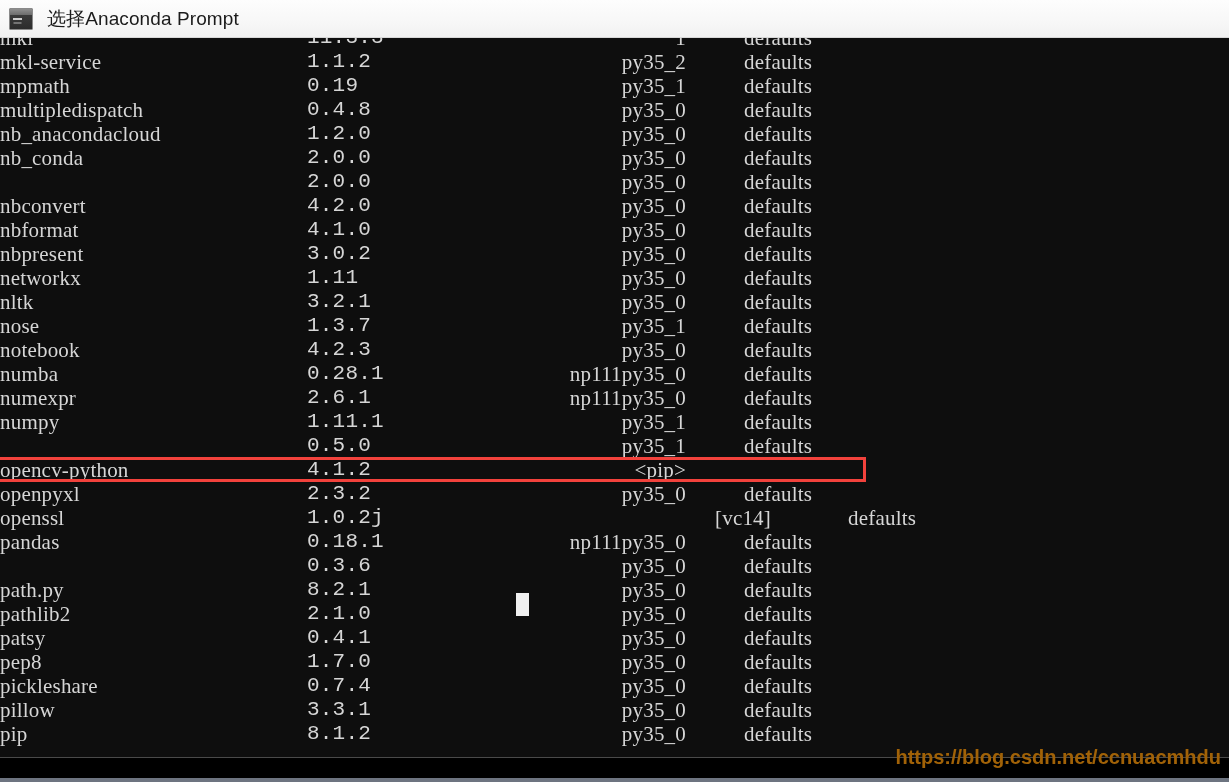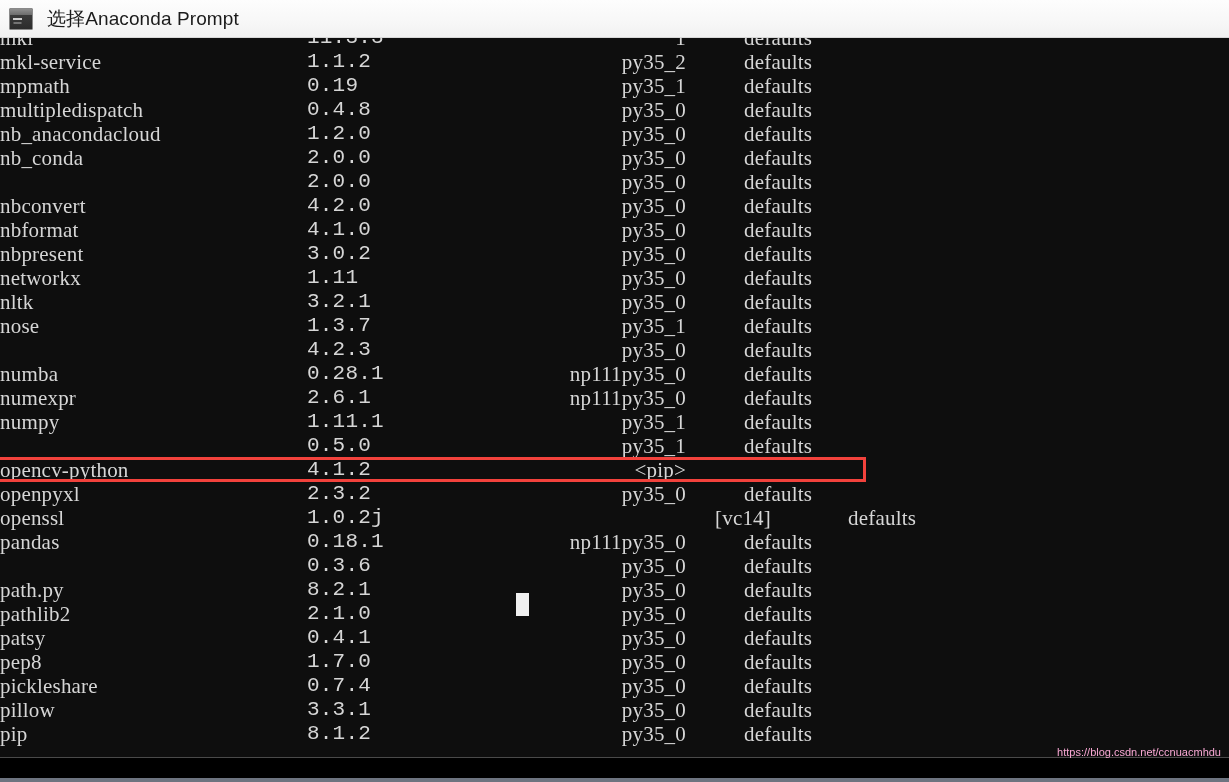--- a/index.html
+++ b/index.html
@@ -151,23 +151,24 @@
     height: 24px;
     background: #000000;
     border-bottom: 4px solid #6d7480;
     box-sizing: border-box;
   }
   .watermark {
     position: absolute;
     right: 8px;
     top: 746px;
     font-family: "Liberation Sans", "DejaVu Sans", sans-serif;
-    font-size: 11px;
-    color: #f9a8d4;
+    font-size: 20px;
+    color: #a16207;
     white-space: nowrap;
+    font-weight: bold;
   }
 </style>
 </head>
 <body>
 
 <div id="app">
 
   <div class="titlebar">
     <div class="tb-icon"></div>
     <div class="tb-title">选择Anaconda Prompt</div>
@@ -181,21 +182,21 @@
         <div class="row"><span class="c-name">multipledispatch</span><span class="c-version">0.4.8</span><span class="c-build">py35_0</span><span class="c-channel">defaults</span></div>
         <div class="row"><span class="c-name">nb_anacondacloud</span><span class="c-version">1.2.0</span><span class="c-build">py35_0</span><span class="c-channel">defaults</span></div>
         <div class="row"><span class="c-name">nb_conda</span><span class="c-version">2.0.0</span><span class="c-build">py35_0</span><span class="c-channel">defaults</span></div>
         <div class="row"><span class="c-version">2.0.0</span><span class="c-build">py35_0</span><span class="c-channel">defaults</span></div>
         <div class="row"><span class="c-name">nbconvert</span><span class="c-version">4.2.0</span><span class="c-build">py35_0</span><span class="c-channel">defaults</span></div>
         <div class="row"><span class="c-name">nbformat</span><span class="c-version">4.1.0</span><span class="c-build">py35_0</span><span class="c-channel">defaults</span></div>
         <div class="row"><span class="c-name">nbpresent</span><span class="c-version">3.0.2</span><span class="c-build">py35_0</span><span class="c-channel">defaults</span></div>
         <div class="row"><span class="c-name">networkx</span><span class="c-version">1.11</span><span class="c-build">py35_0</span><span class="c-channel">defaults</span></div>
         <div class="row"><span class="c-name">nltk</span><span class="c-version">3.2.1</span><span class="c-build">py35_0</span><span class="c-channel">defaults</span></div>
         <div class="row"><span class="c-name">nose</span><span class="c-version">1.3.7</span><span class="c-build">py35_1</span><span class="c-channel">defaults</span></div>
-        <div class="row"><span class="c-version">4.2.3</span><span class="c-build">py35_0</span><span class="c-channel">defaults</span></div>
+        <div class="row"><span class="c-name">notebook</span><span class="c-version">4.2.3</span><span class="c-build">py35_0</span><span class="c-channel">defaults</span></div>
         <div class="row"><span class="c-name">numba</span><span class="c-version">0.28.1</span><span class="c-build">np111py35_0</span><span class="c-channel">defaults</span></div>
         <div class="row"><span class="c-name">numexpr</span><span class="c-version">2.6.1</span><span class="c-build">np111py35_0</span><span class="c-channel">defaults</span></div>
         <div class="row"><span class="c-name">numpy</span><span class="c-version">1.11.1</span><span class="c-build">py35_1</span><span class="c-channel">defaults</span></div>
         <div class="row"><span class="c-version">0.5.0</span><span class="c-build">py35_1</span><span class="c-channel">defaults</span></div>
         <div class="row"><span class="c-name">opencv-python</span><span class="c-version">4.1.2</span><span class="c-build">&lt;pip&gt;</span></div>
         <div class="row"><span class="c-name">openpyxl</span><span class="c-version">2.3.2</span><span class="c-build">py35_0</span><span class="c-channel">defaults</span></div>
         <div class="row has-extra"><span class="c-name">openssl</span><span class="c-version">1.0.2j</span><span class="c-extra">[vc14]</span><span class="c-channel">defaults</span></div>
         <div class="row"><span class="c-name">pandas</span><span class="c-version">0.18.1</span><span class="c-build">np111py35_0</span><span class="c-channel">defaults</span></div>
         <div class="row"><span class="c-version">0.3.6</span><span class="c-build">py35_0</span><span class="c-channel">defaults</span></div>
         <div class="row"><span class="c-name">path.py</span><span class="c-version">8.2.1</span><span class="c-build">py35_0</span><span class="c-channel">defaults</span></div>

